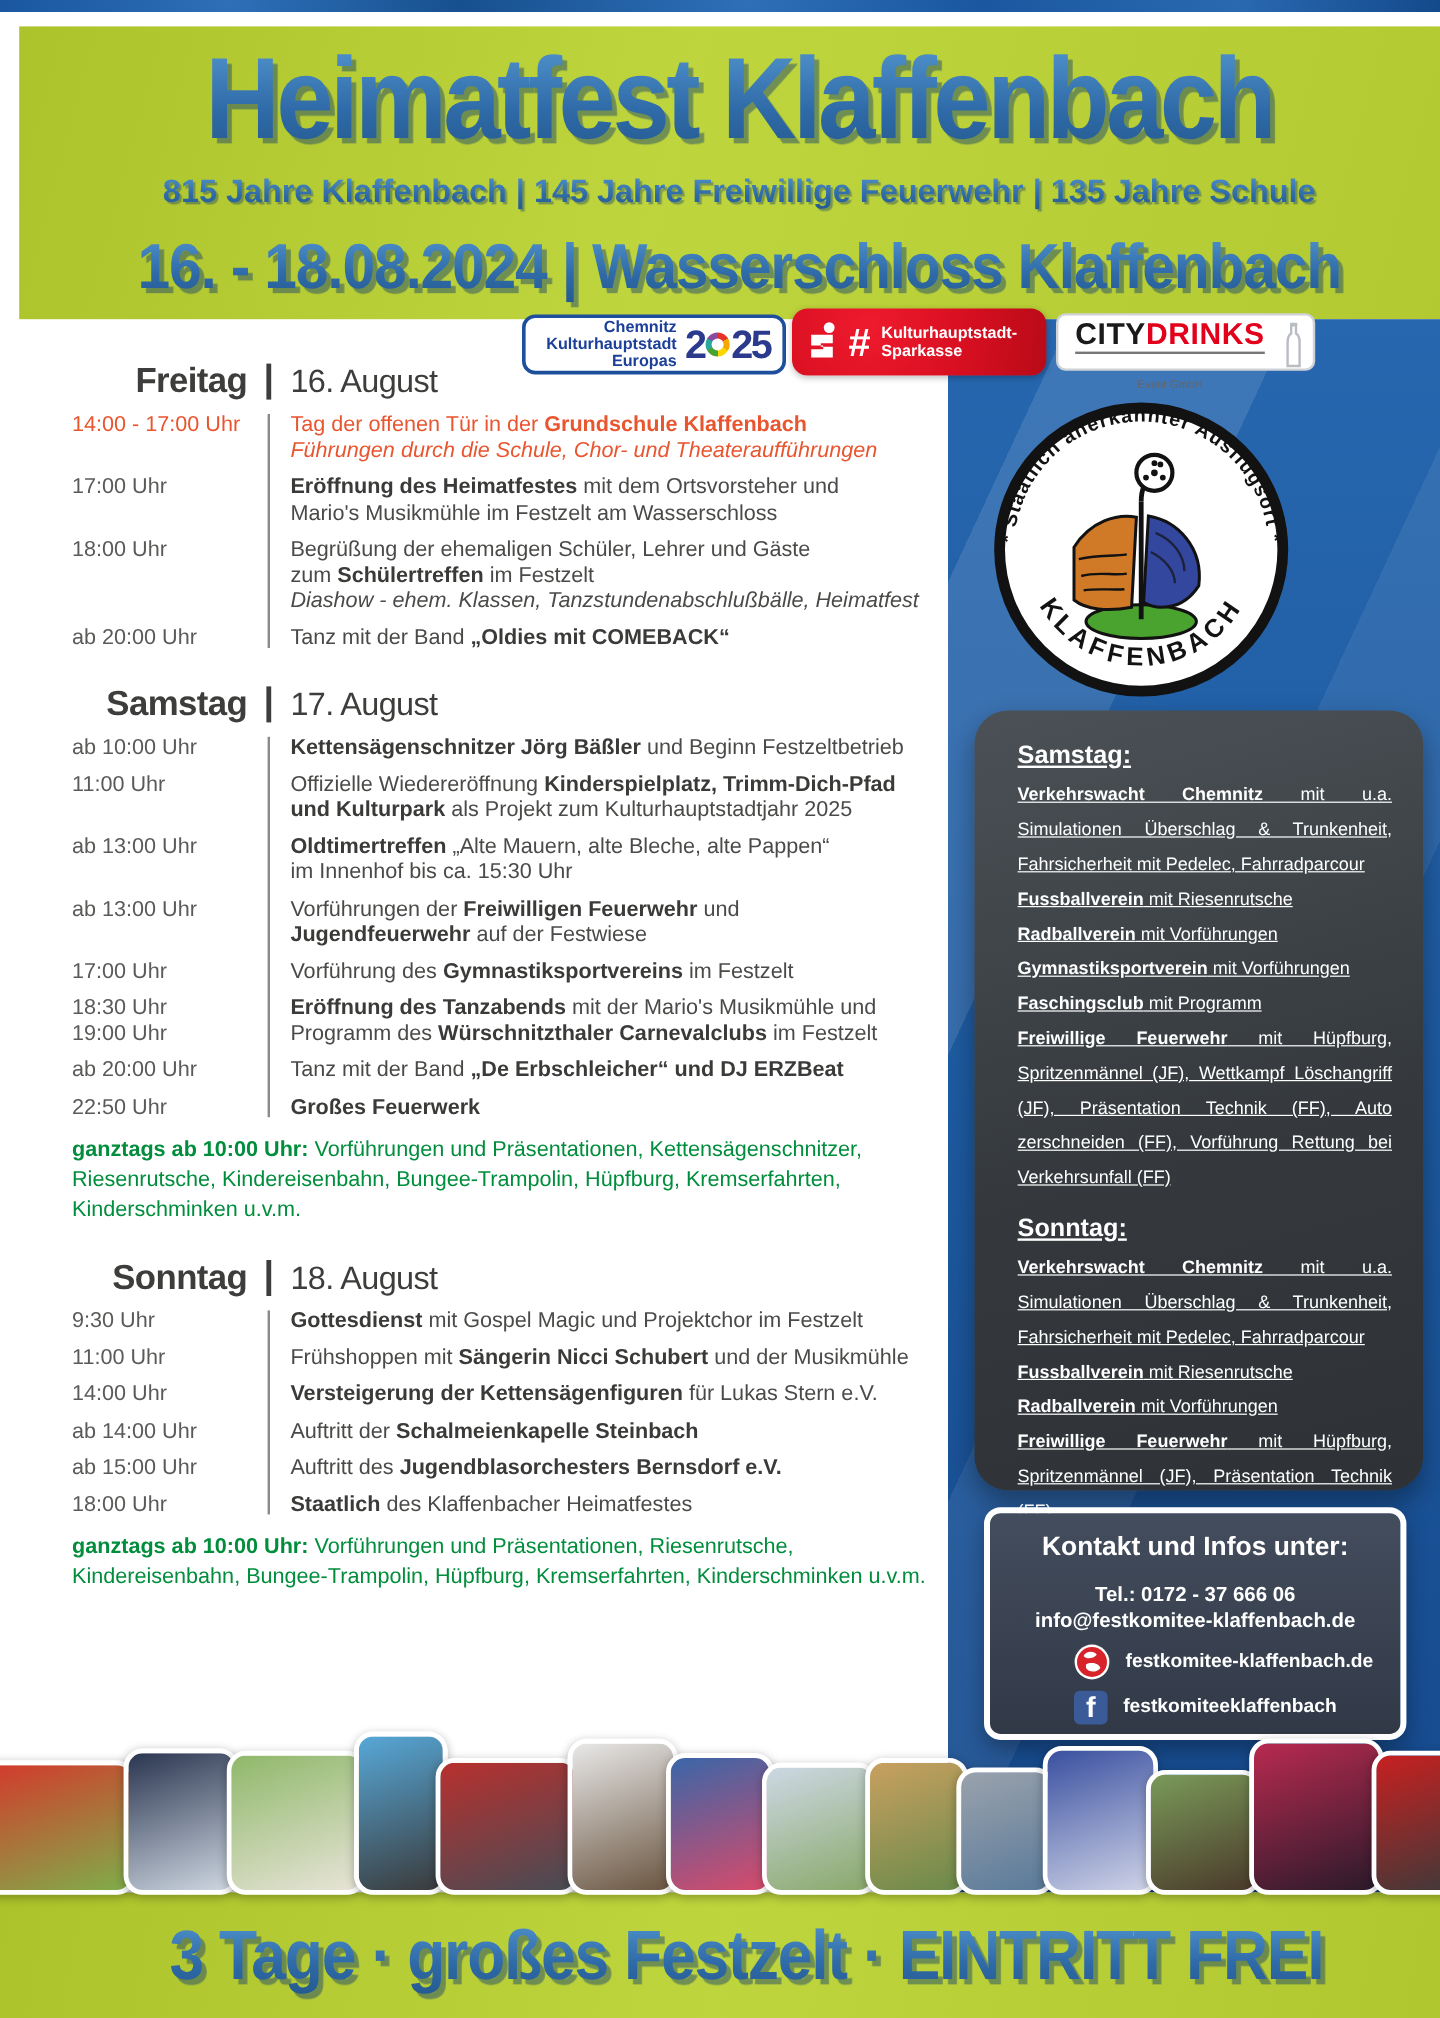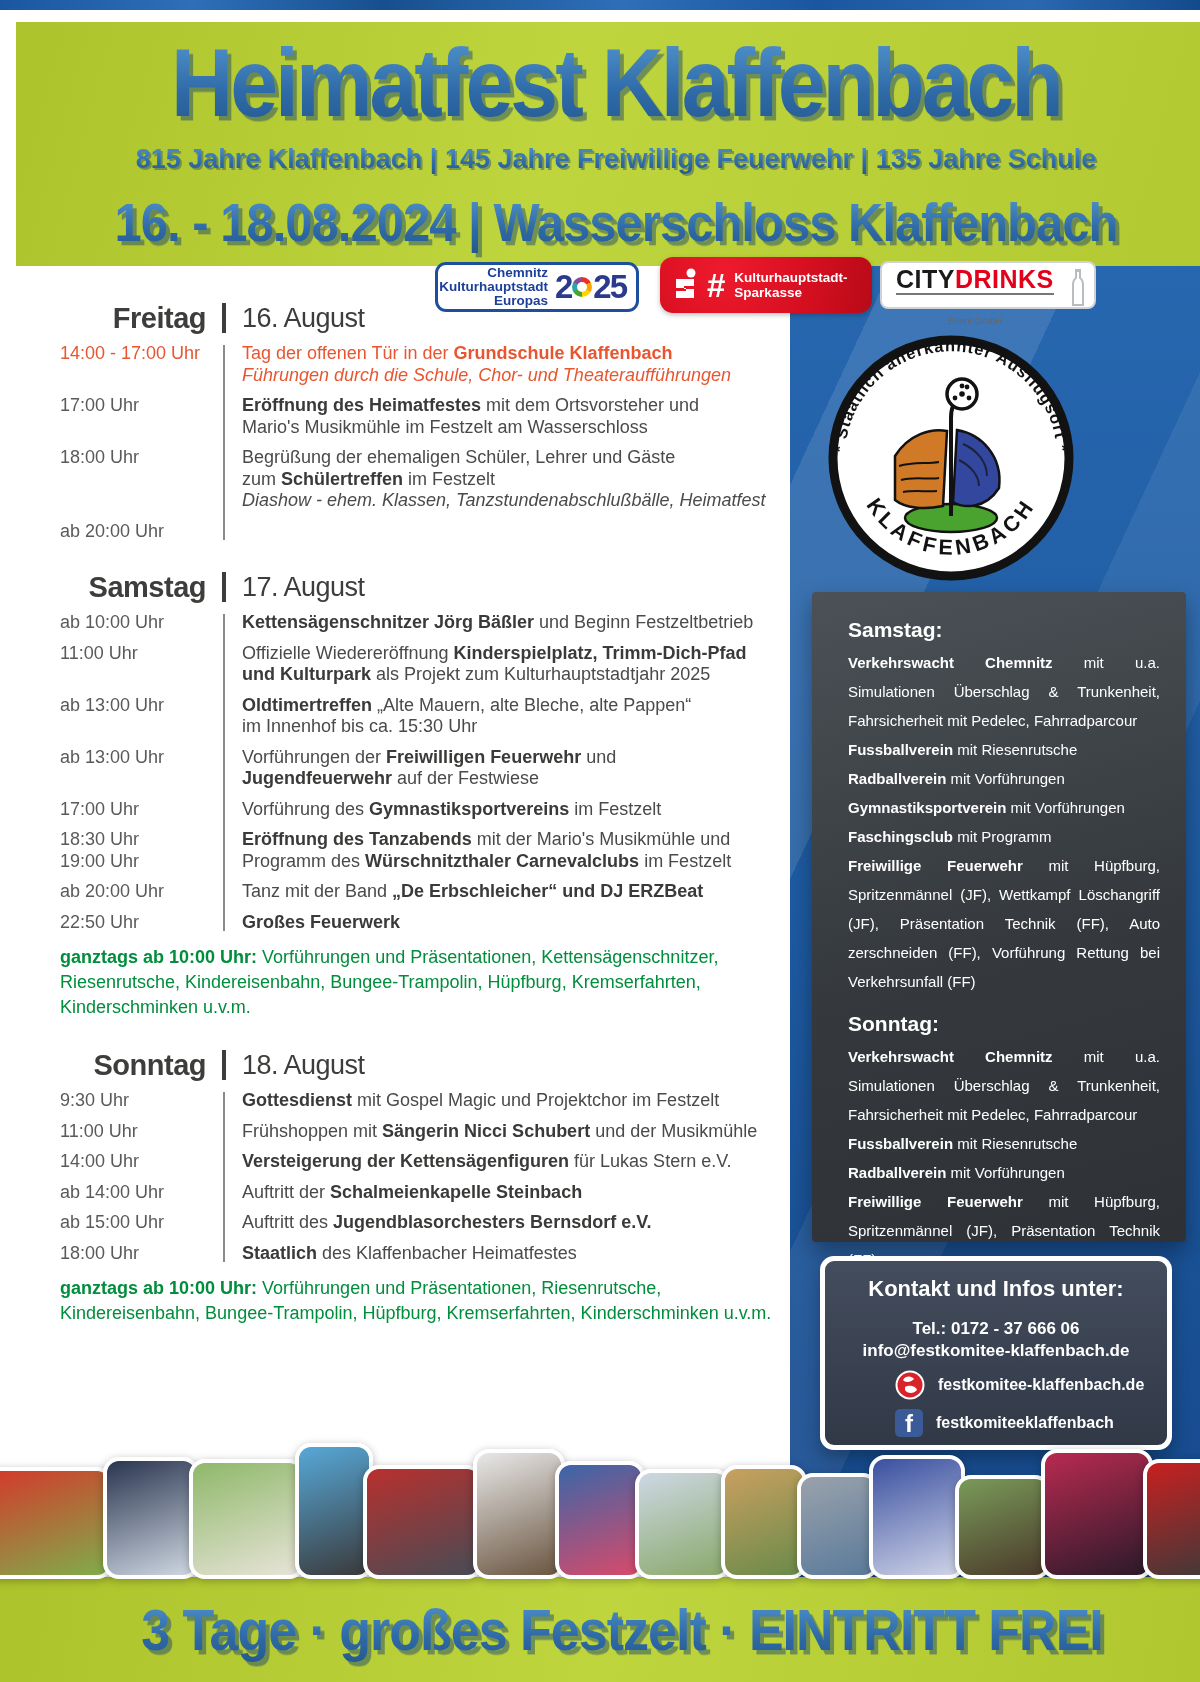--- a/index.html
+++ b/index.html
@@ -31,21 +31,21 @@
   .title {
     margin-top:12px; text-align:center; font-weight:700; font-size:86px;
     letter-spacing:-3px; line-height:1.02; transform:scaleY(1.12); transform-origin:top center;
   }
   .subtitle { margin-top:22px; text-align:center; font-weight:700; font-size:27px; }
   .dateline { margin-top:20px; text-align:center; font-weight:700; font-size:49px; letter-spacing:-1px; transform:scaleY(1.08); }
 
   
   .logo-box { position:absolute; display:flex; align-items:center; z-index:6; }
   .logo-chemnitz {
-    left:435px; top:262px; width:204px; height:50px; background:#fff;
+    left:435px; top:262px; width:220px; height:50px; background:#fff;
     border:3px solid #1e4f9c; border-radius:11px; justify-content:flex-end; padding-right:10px; gap:7px;
   }
   .lc-text { text-align:right; font-size:13.5px; line-height:14px; font-weight:700; color:#1c3f99; }
   .lc-year { display:flex; align-items:center; font-size:33px; font-weight:800; color:#2b3a8c; letter-spacing:-2px; }
   .lc-ring { position:relative; width:20px; height:20px; border-radius:50%; margin:0 1px;
     background:conic-gradient(#e63329 0 60deg,#f7a600 60deg 120deg,#ffd500 120deg 180deg,#4aa32e 180deg 240deg,#2aa8a0 240deg 300deg,#8a4a9e 300deg 360deg); }
   .lc-ring::after { content:""; position:absolute; left:5px; top:5px; width:10px; height:10px; border-radius:50%; background:#fff; }
   .logo-sparkasse {
     left:660px; top:257px; width:212px; height:56px; border-radius:13px; color:#fff;
     background:radial-gradient(circle at 30% 25%,#ef1a2d 0%,#d60f20 55%,#b80a18 100%);
@@ -69,23 +69,24 @@
       linear-gradient(115deg, rgba(255,255,255,0) 0 10%, rgba(255,255,255,.11) 10% 28%, rgba(255,255,255,0) 28% 45%, rgba(255,255,255,.07) 45% 60%, rgba(255,255,255,0) 60%),
       linear-gradient(180deg,#2767af 0%,#1d5aa0 50%,#16498c 100%);
   }
 
   
   .badge { position:absolute; left:826px; top:333px; width:250px; height:250px; z-index:4; }
 
   
   .side-panel {
     position:absolute; left:812px; top:592px; width:374px; height:650px; z-index:4;
-    border-radius:4px; padding:26px 26px 0 36px; color:#fff;
+    border-radius:28px; padding:26px 26px 0 36px; color:#fff;
     background:linear-gradient(165deg,#4b5156 0%,#35393d 55%,#2e3236 100%);
     box-shadow:0 10px 22px rgba(0,0,0,.35);
+    text-decoration:underline;
   }
   .panel-title { font-size:21px; font-weight:700; margin:16px 0 6px; }
   .panel-title:first-child { margin-top:0; }
   .panel-item { font-size:15px; line-height:29px; text-align:justify; }
   .panel-item .b { font-weight:700; }
 
   
   .contact {
     position:absolute; left:820px; top:1256px; width:352px; height:194px; z-index:4;
     background:linear-gradient(180deg,#444d5d 0%,#313947 100%);
@@ -272,20 +273,23 @@
           <div class="content">
             <div class="line"><span>Begrüßung der ehemaligen Schüler, Lehrer und Gäste</span></div>
             <div class="line"><span>zum </span><span class="b ">Schülertreffen</span><span> im Festzelt</span></div>
             <div class="line"><span class="i">Diashow - ehem. Klassen, Tanzstundenabschlußbälle, Heimatfest</span></div>
           </div>
         </div>
         <div class="event">
           <div class="time">
             <div>ab 20:00 Uhr</div>
           </div>
+          <div class="content">
+            <div class="line"><span>Tanz mit der Band </span><span class="b ">„Oldies mit COMEBACK“</span></div>
+          </div>
         </div>
       </div>
     </div>
     <div class="day-block">
       <div class="day-head">
         <span class="day-name">Samstag</span>
         <span class="head-sep"></span>
         <span class="day-date">17. August</span>
       </div>
       <div class="events">

